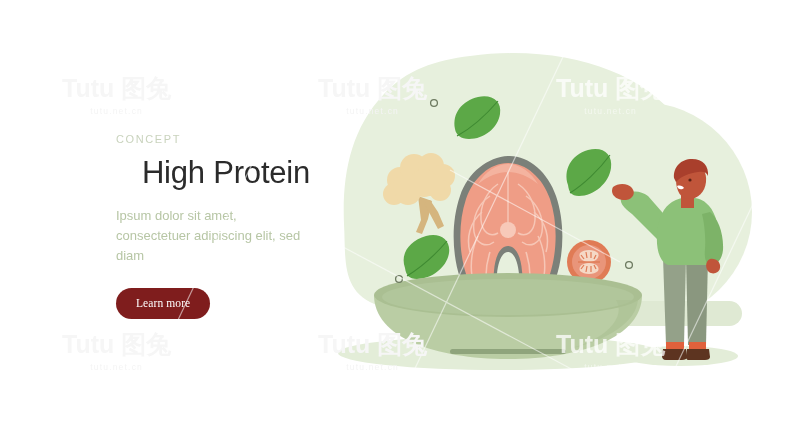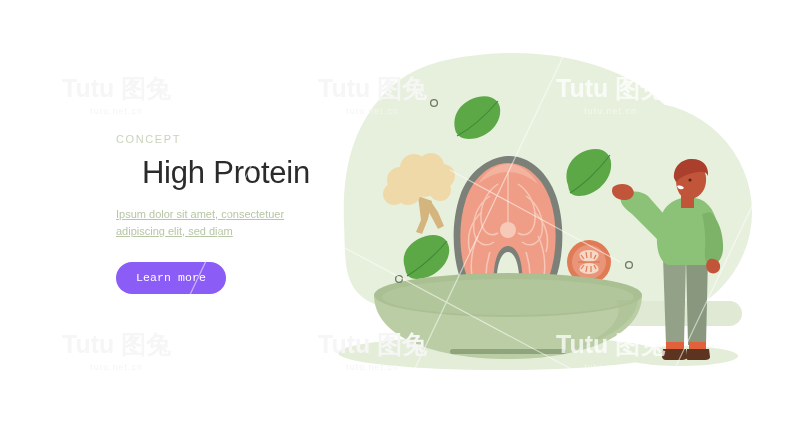--- a/index.html
+++ b/index.html
@@ -39,36 +39,35 @@
   .headline {
     font-size: 31px;
     line-height: 1.22;
     color: #2b2b2b;
     margin: 0 0 14px 0;
     font-weight: 400;
     letter-spacing: -0.2px;
     text-align: center;
   }
   .subcopy {
-    font-size: 11px;
+    font-size: 13px;
     line-height: 1.55;
     color: #b7c6a5;
     margin: 0 0 22px 0;
     width: 185px;
-    text-decoration: underline;
   }
   .cta {
     display: inline-block;
-    background: #8b5cf6;
+    background: #7f1d1d;
     color: #ffffff;
     border: none;
     border-radius: 30px;
     padding: 9px 20px 10px 20px;
     font-size: 11.5px;
-    font-family: Liberation Mono, monospace;
+    font-family: Liberation Serif, serif;
     cursor: pointer;
     letter-spacing: 0.1px;
   }
 
   
   .stage {
     position: absolute;
     left: 0; top: 0;
     width: 800px; height: 421px;
     z-index: 10;

